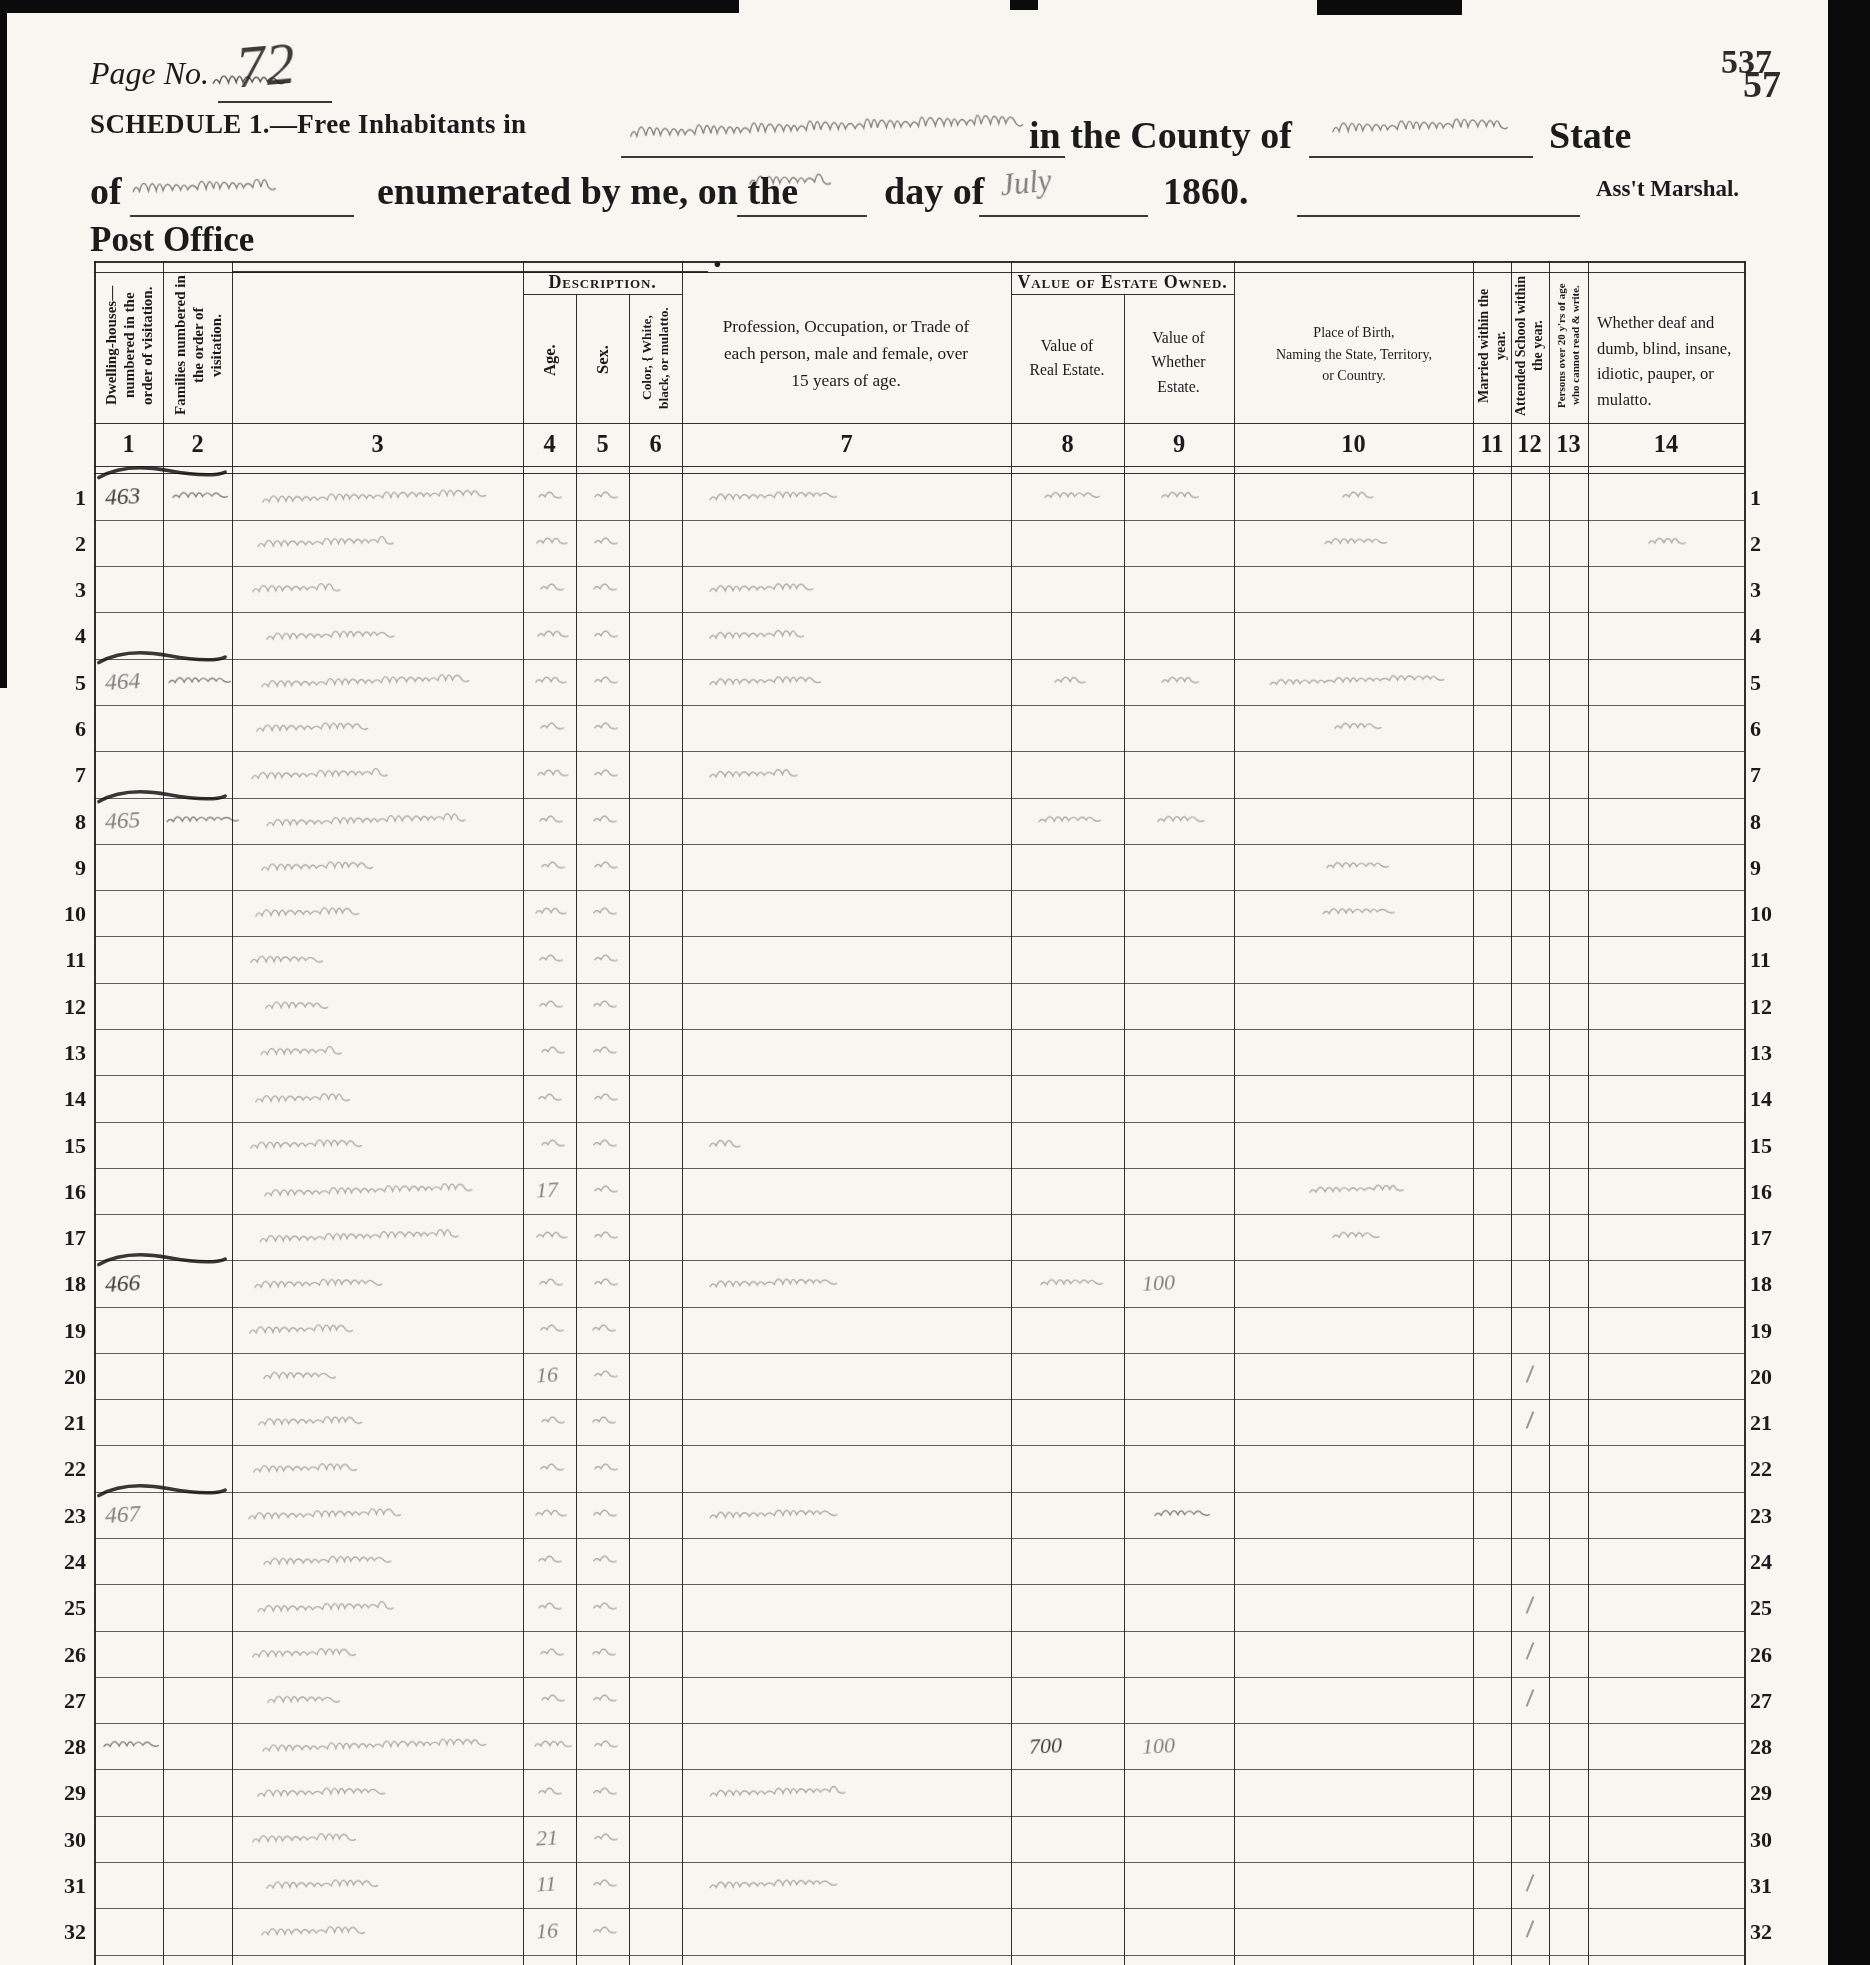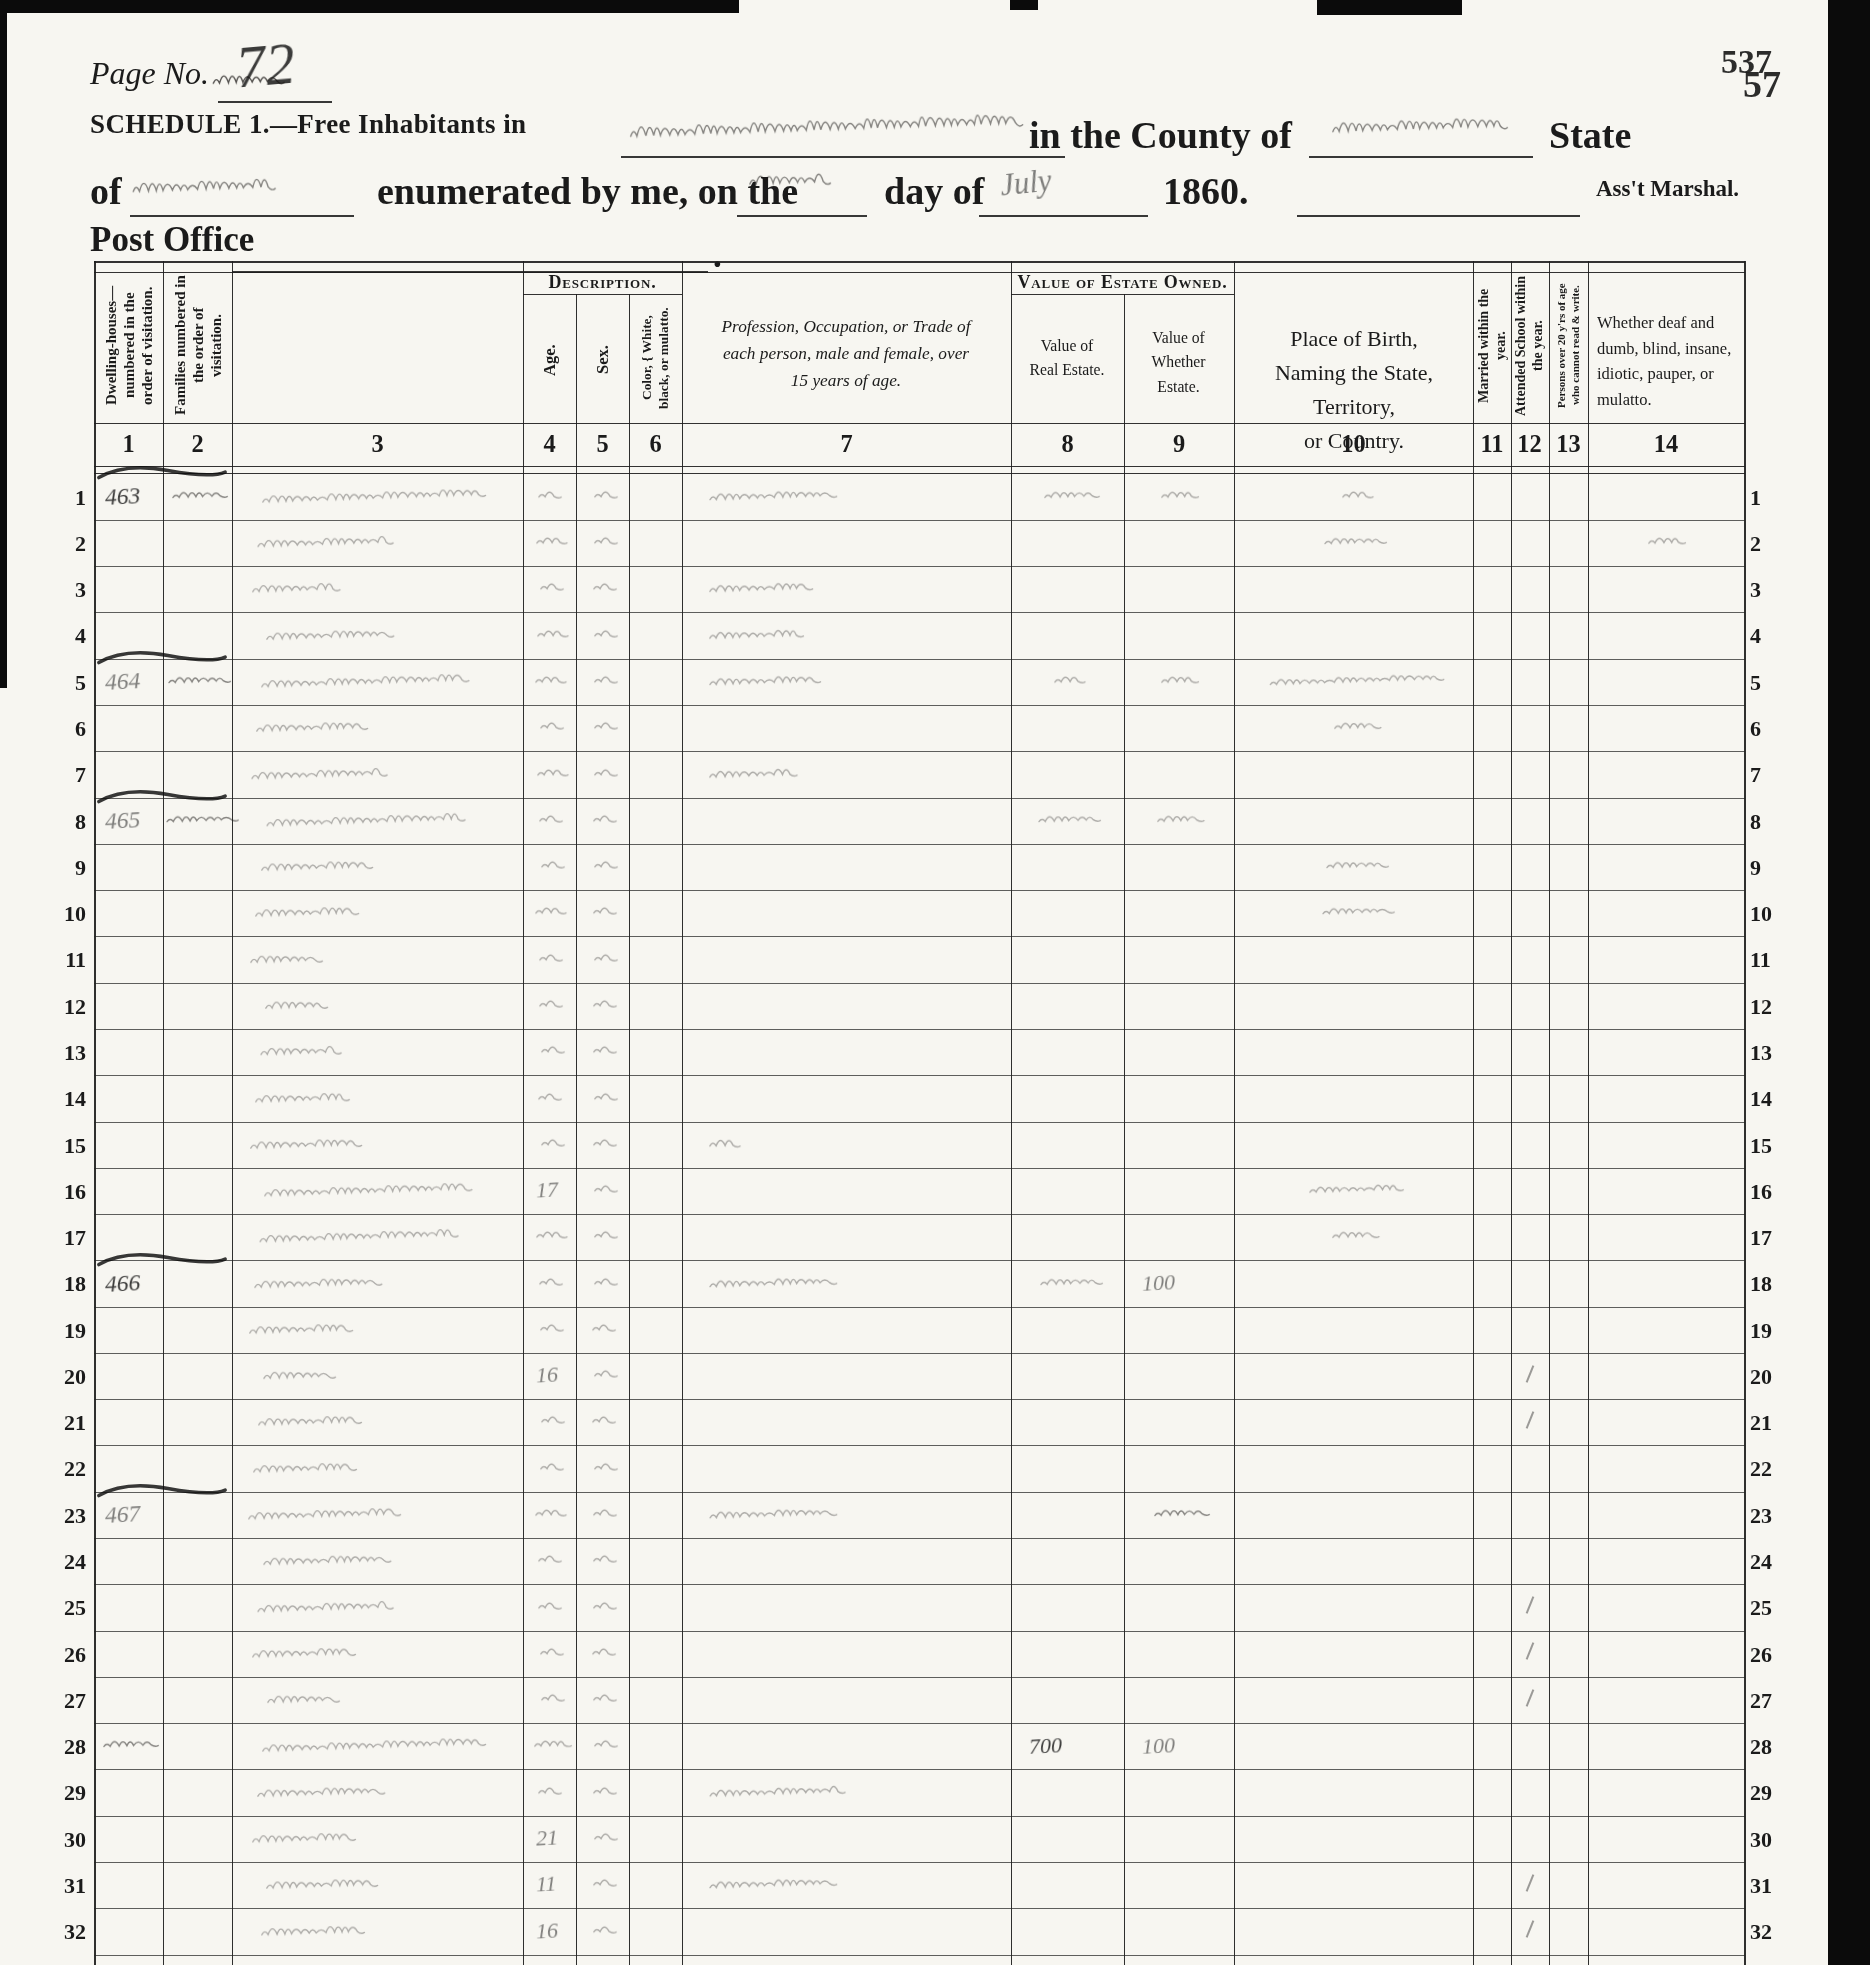--- a/index.html
+++ b/index.html
@@ -68,35 +68,35 @@
     <div class="serif bold hdr-cap" style="left: 523px; top: 272px; width: 159px; text-align: center; font-variant: small-caps; position: absolute;">Description.</div>
     <div class="serif bold hdr-cap" style="left: 1011px; top: 272px; width: 223px; text-align: center; font-variant: small-caps; position: absolute;">Value of Estate Owned.</div>
     <div class="serif bold rot" style="left: 97px; top: 275px; width: 63px; height: 141px; font-size: 15px; line-height: 1.2; text-align: center; display: flex; align-items: center; justify-content: center; position: absolute;">Dwelling-houses—numbered in the order of visitation.</div>
     <div class="serif bold rot" style="left: 166px; top: 275px; width: 63px; height: 141px; font-size: 15px; line-height: 1.2; text-align: center; display: flex; align-items: center; justify-content: center; position: absolute;">Families numbered in the order of visitation.</div>
     <div class="serif bold rot" style="left: 526px; top: 303px; width: 47px; height: 114px; font-size: 16.5px; line-height: 1.2; text-align: center; display: flex; align-items: center; justify-content: center; position: absolute;">Age.</div>
     <div class="serif bold rot" style="left: 579px; top: 303px; width: 47px; height: 114px; font-size: 16.5px; line-height: 1.2; text-align: center; display: flex; align-items: center; justify-content: center; position: absolute;">Sex.</div>
     <div class="serif bold rot" style="left: 632px; top: 299px; width: 47px; height: 118px; font-size: 13.4px; line-height: 1.2; text-align: center; display: flex; align-items: center; justify-content: center; position: absolute;">Color, { White, black, or mulatto.</div>
     <div class="serif bold rot" style="left: 1477px; top: 275px; width: 31px; height: 141px; font-size: 14px; line-height: 1.2; text-align: center; display: flex; align-items: center; justify-content: center; position: absolute;">Married within the year.</div>
     <div class="serif bold rot" style="left: 1514px; top: 275px; width: 31px; height: 141px; font-size: 14px; line-height: 1.2; text-align: center; display: flex; align-items: center; justify-content: center; position: absolute;">Attended School within the year.</div>
     <div class="serif bold rot" style="left: 1552px; top: 273px; width: 33px; height: 145px; font-size: 11px; line-height: 1.2; text-align: center; display: flex; align-items: center; justify-content: center; position: absolute;">Persons over 20 y'rs of age who cannot read &amp; write.</div>
-    <div class="serif" style="left: 691px; top: 314px; width: 310px; font-size: 17.3px; line-height: 1.55; text-align: center; position: absolute; font-style: italic;">
+    <div class="serif" style="left: 691px; top: 314px; width: 310px; font-size: 17.3px; line-height: 1.55; text-align: center; position: absolute;">
       <div>Profession, Occupation, or Trade of</div>
       <div>each person, male and female, over</div>
       <div>15 years of age.</div>
     </div>
     <div class="serif" style="left: 1020px; top: 334px; width: 94px; font-size: 15.7px; line-height: 1.55; text-align: center; position: absolute;">
       <div>Value of</div>
       <div>Real Estate.</div>
     </div>
     <div class="serif" style="left: 1133px; top: 326px; width: 91px; font-size: 15.7px; line-height: 1.55; text-align: center; position: absolute;">
       <div>Value of</div>
       <div>Whether</div>
       <div>Estate.</div>
     </div>
-    <div class="serif" style="left: 1244px; top: 322px; width: 220px; font-size: 22px; line-height: 1.55; text-align: center; position: absolute;">
+    <div class="serif" style="left: 1244px; top: 322px; width: 220px; font-size: 14px; line-height: 1.55; text-align: center; position: absolute;">
       <div>Place of Birth,</div>
       <div>Naming the State, Territory,</div>
       <div>or Country.</div>
     </div>
     <div class="serif" style="left: 1597px; top: 310px; width: 138px; font-size: 16.5px; line-height: 1.55; text-align: left; position: absolute;">
       <div>Whether deaf and</div>
       <div>dumb, blind, insane,</div>
       <div>idiotic, pauper, or</div>
       <div>mulatto.</div>
     </div>

